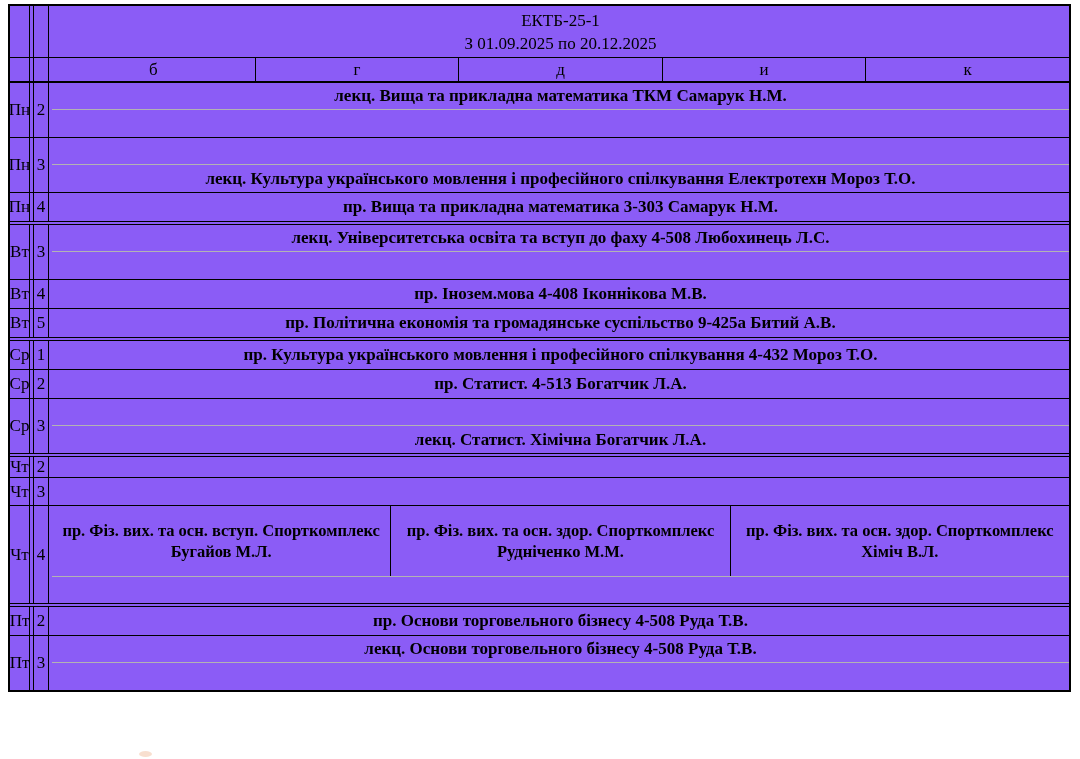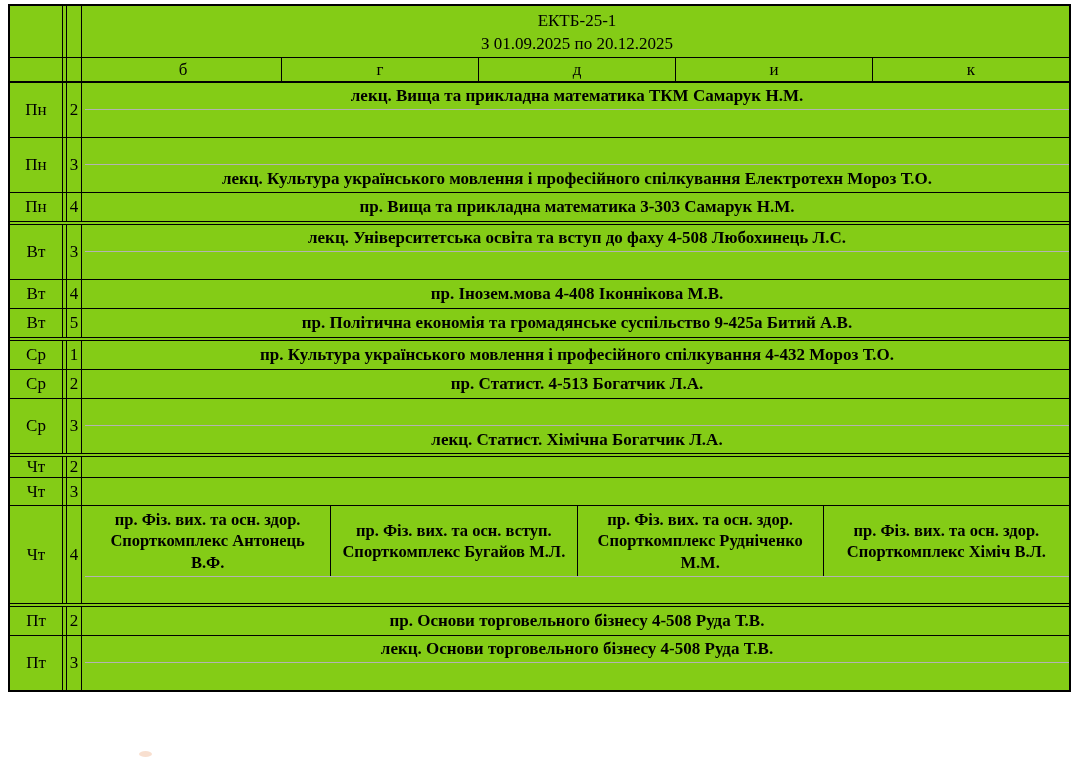--- a/index.html
+++ b/index.html
@@ -1,26 +1,26 @@
 <!DOCTYPE html>
 <html><head>
 <meta charset="utf-8">
 <style>
   html,body{margin:0;padding:0;background:#ffffff;}
   body{width:1080px;height:759px;position:relative;overflow:hidden;
        font-family:"Liberation Serif","DejaVu Serif",serif;color:#000;}
 
   .ttable{position:absolute;left:8px;top:4px;width:1063px;
-          border:2px solid #000;background:#84cc16;box-sizing:border-box;}
+          border:2px solid #000;background:#8b5cf6;box-sizing:border-box;}
 
   .trow{display:flex;align-items:stretch;border-bottom:1px solid #000;box-sizing:border-box;}
   .trow.day-start{border-top:1px solid #000;margin-top:2px;}
   .trow:last-child{border-bottom:none;}
 
-  .day-col{width:53px;border-right:1px solid #000;display:flex;align-items:center;
+  .day-col{width:20px;border-right:1px solid #000;display:flex;align-items:center;
            justify-content:center;font-size:17px;box-sizing:border-box;flex:none;}
   .vgap{width:3px;flex:none;}
   .period-col{width:16px;border-left:1px solid #000;border-right:1px solid #000;
               display:flex;align-items:center;justify-content:center;font-size:17px;
               box-sizing:border-box;flex:none;}
   .content{flex:1;min-width:0;display:flex;flex-direction:column;box-sizing:border-box;}
 
   
   .title-cell{justify-content:center;text-align:center;font-size:17px;line-height:23px;height:51px;}
   .letters-row{border-bottom:2px solid #000;}
@@ -175,21 +175,20 @@
           <div class="sub half"></div>
         </div>
       </div>
       <div class="trow">
         <div class="day-col">Чт</div>
         <div class="vgap"></div>
         <div class="period-col">4</div>
         <div class="vgap"></div>
         <div class="content">
           <div class="sub cells gray">
-            <div class="pcell">пр. Фіз. вих. та осн. здор. Спорткомплекс Антонець В.Ф.</div>
             <div class="pcell">пр. Фіз. вих. та осн. вступ. Спорткомплекс Бугайов М.Л.</div>
             <div class="pcell">пр. Фіз. вих. та осн. здор. Спорткомплекс Рудніченко М.М.</div>
             <div class="pcell">пр. Фіз. вих. та осн. здор. Спорткомплекс Хіміч В.Л.</div>
           </div>
           <div class="sub tail"></div>
         </div>
       </div>
       <div class="trow day-start">
         <div class="day-col">Пт</div>
         <div class="vgap"></div>

